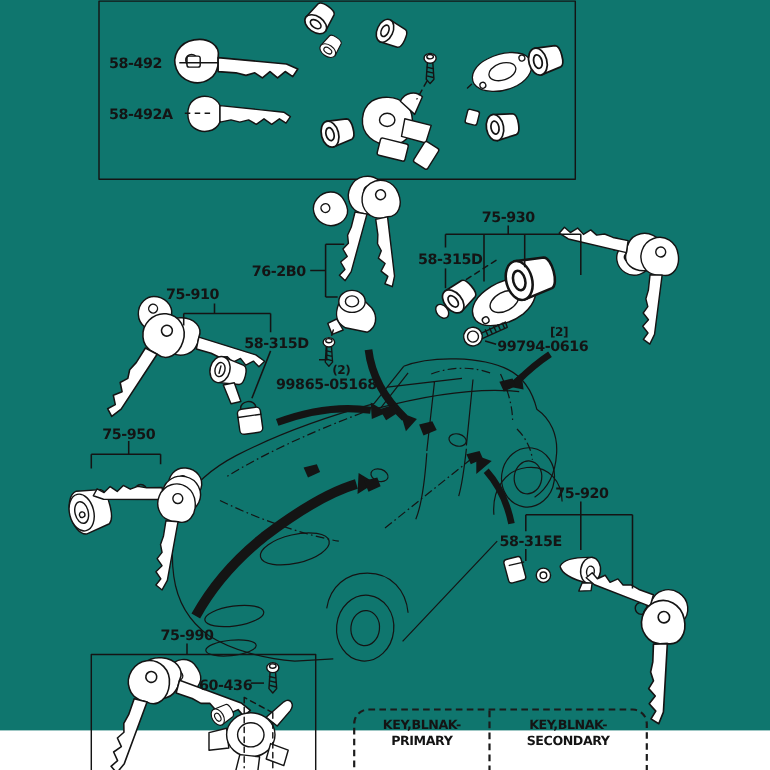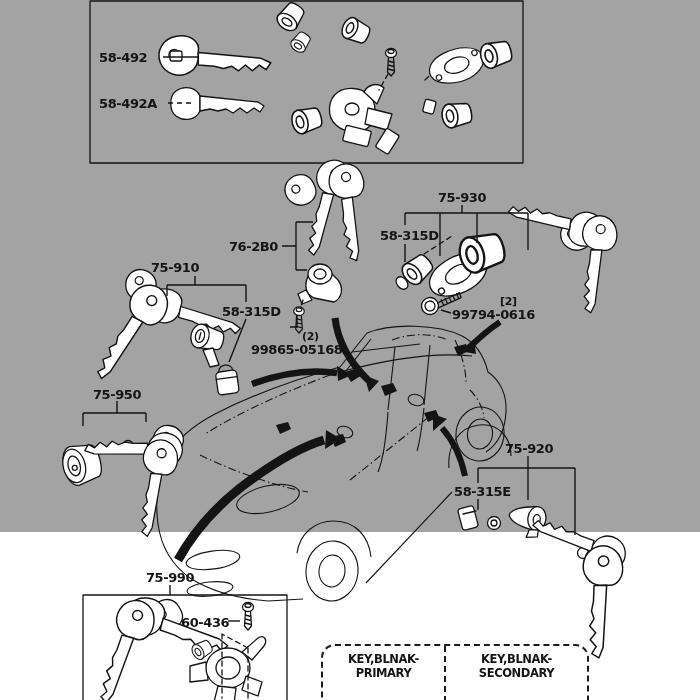--- a/index.html
+++ b/index.html
@@ -1,16 +1,16 @@
 <!DOCTYPE html>
 <html><head>
 <meta charset="utf-8">
 <style>
   html,body{margin:0;padding:0;width:700px;height:700px;background:#ffffff;overflow:hidden;}
-  #stage{position:relative;width:700px;height:532px;background:#a3a3a3;font-family:"DejaVu Sans",sans-serif;}
+  #stage{position:relative;width:700px;height:664px;background:#0f766e;font-family:"DejaVu Sans",sans-serif;}
   svg{position:absolute;left:0;top:0;}
   .ln{stroke:#141414;fill:none;stroke-width:1.3;stroke-linecap:round;stroke-linejoin:round;}
   .f{fill:#ffffff;}
   .blk{fill:#141414;stroke:none;}
   .thin{stroke:#141414;fill:none;stroke-width:1.1;}
   .ldr{stroke:#141414;fill:none;stroke-width:1.4;}
   .dash{stroke-dasharray:5 4;}
   .dashdot{stroke-dasharray:8 3 1.5 3;}
   .sw{stroke:#141414;fill:none;stroke-linecap:butt;}
   .lbl{font:700 13px "DejaVu Sans",sans-serif;fill:#141414;letter-spacing:-0.4px;}

